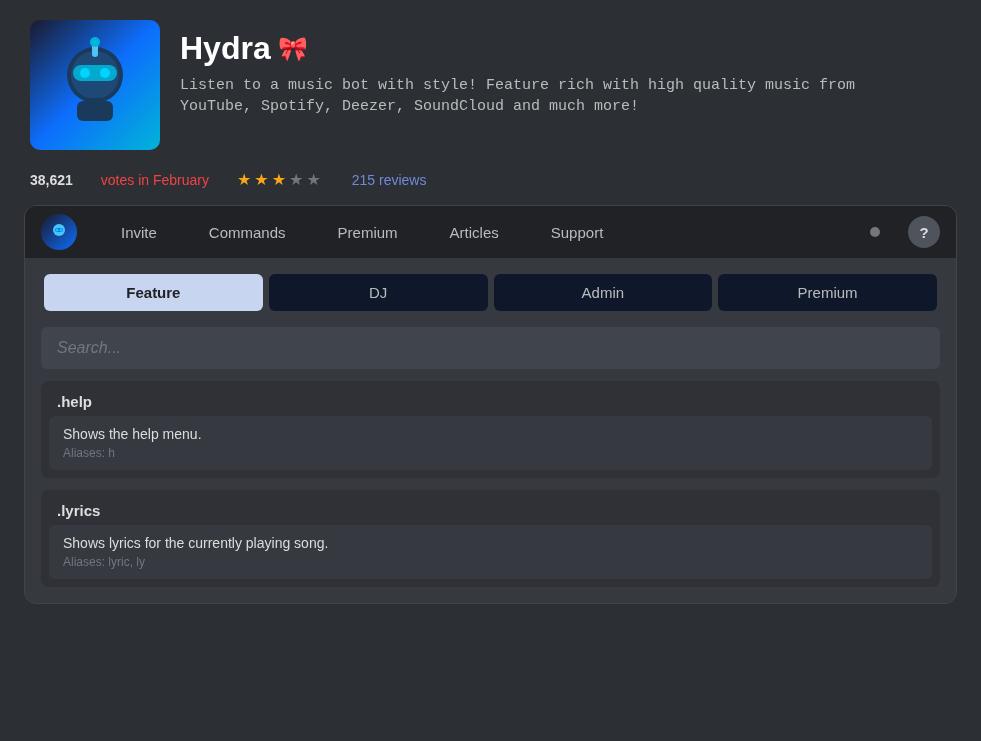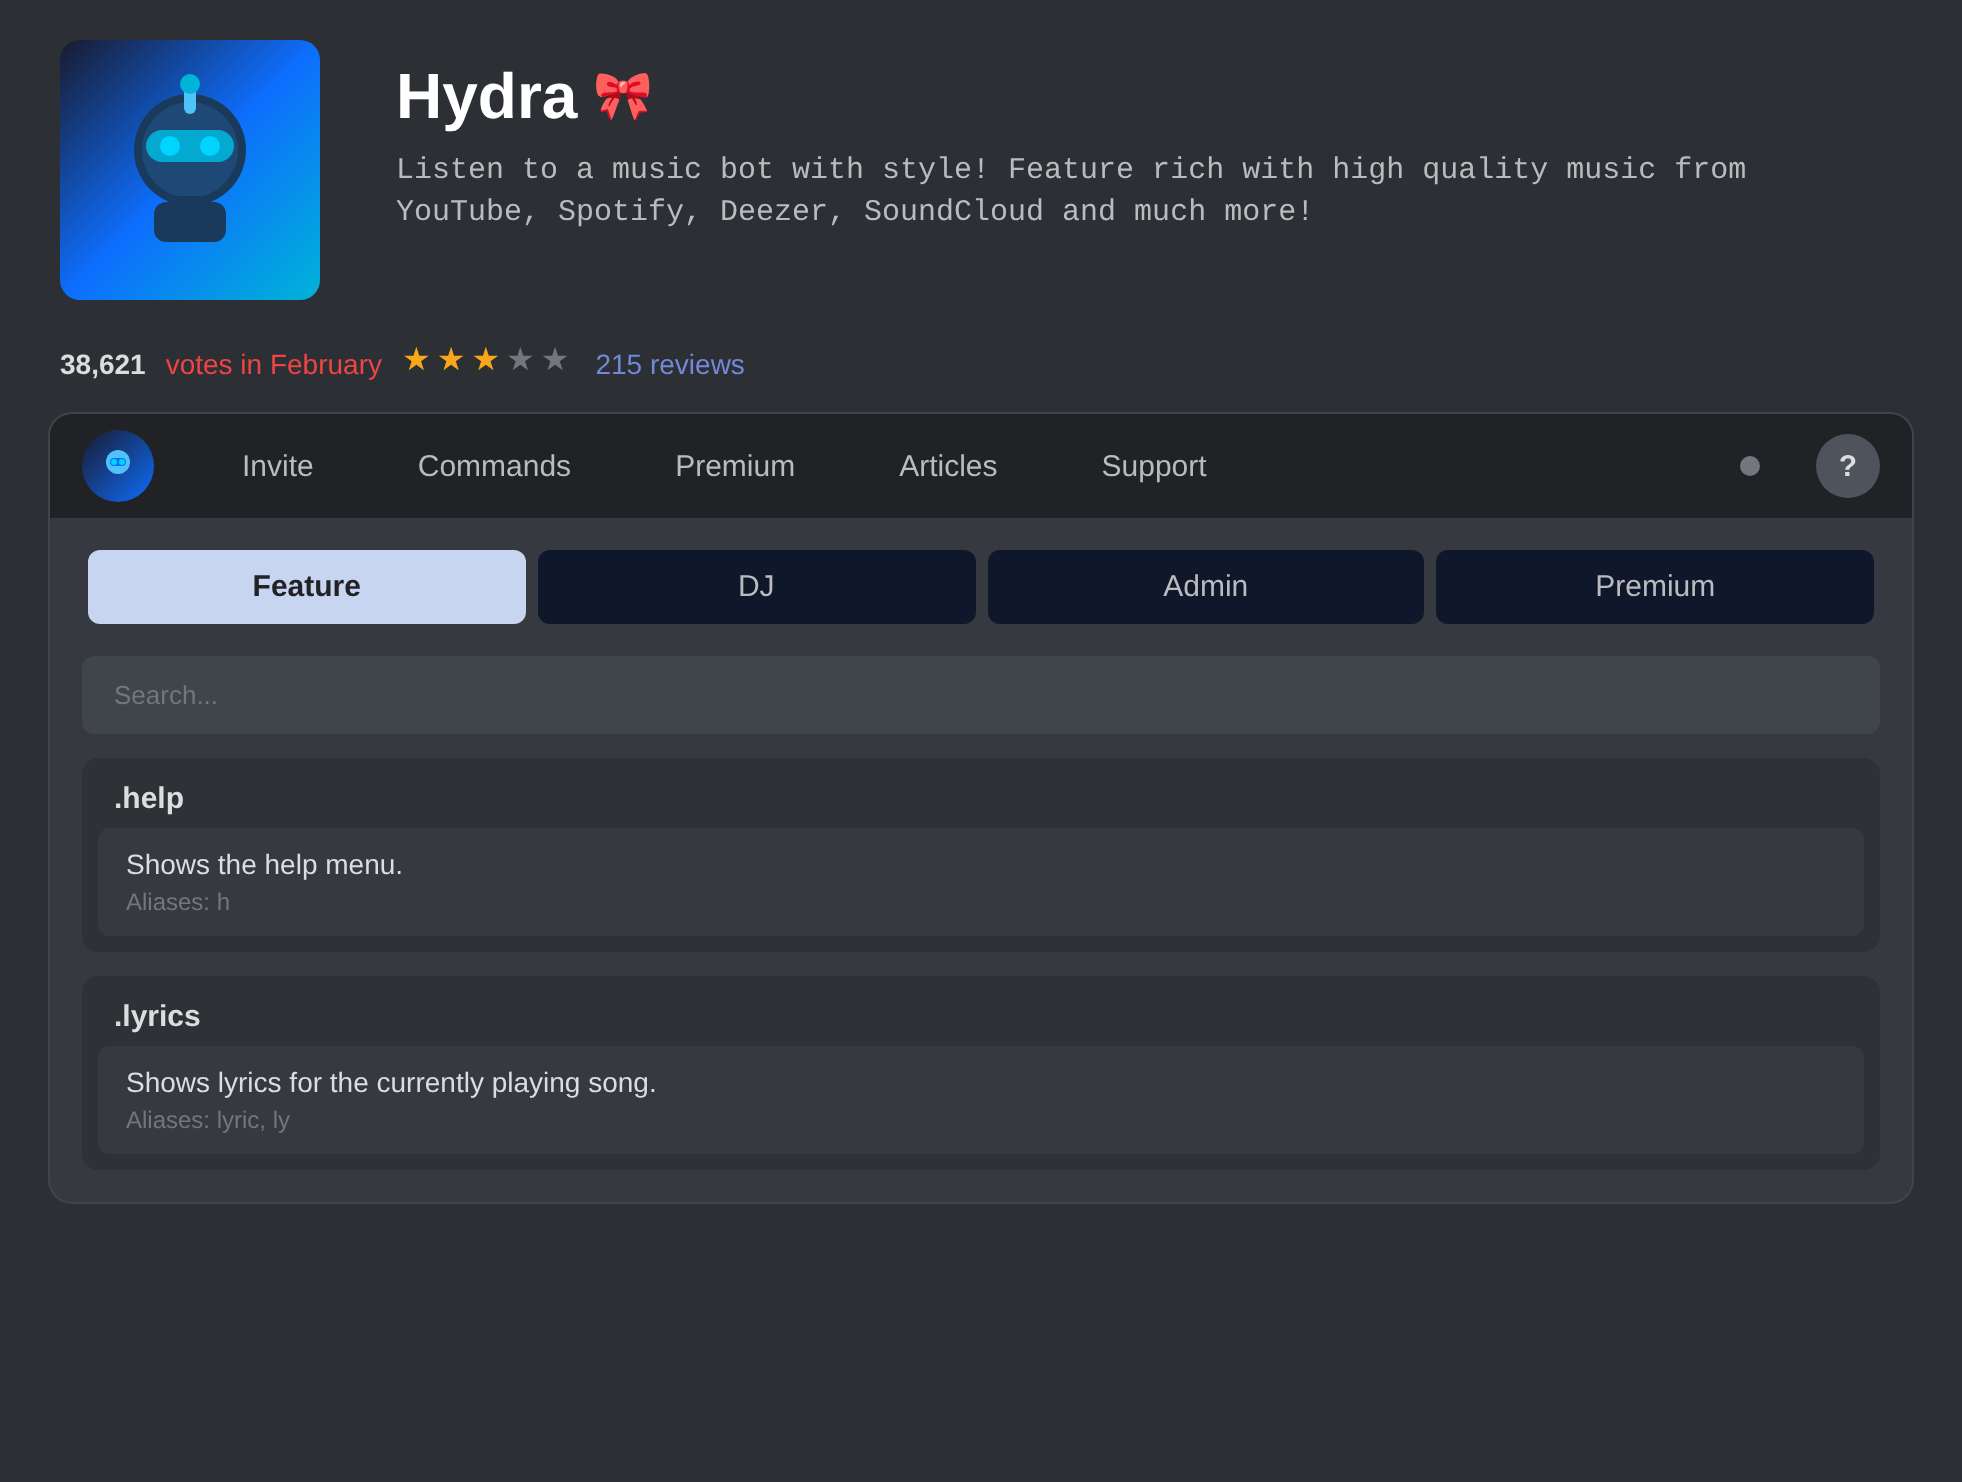--- a/index.html
+++ b/index.html
@@ -9,21 +9,21 @@
       color: #dcddde;
       width: 981px;
       min-height: 741px;
     }
 
     
     .header {
       display: flex;
       align-items: flex-start;
       padding: 20px 30px 16px 30px;
-      gap: 38px;
+      gap: 20px;
     }
     .bot-avatar {
       width: 130px;
       height: 130px;
       border-radius: 10px;
       background: linear-gradient(135deg, #1a1a2e 0%, #0d6efd 50%, #00b4d8 100%);
       display: flex;
       align-items: center;
       justify-content: center;
       overflow: hidden;
@@ -54,22 +54,22 @@
       font-size: 15px;
       color: #b9bbbe;
       max-width: 700px;
       line-height: 1.4;
       font-family: Liberation Mono, monospace;
     }
 
     
     .votes-section {
       display: flex;
-      align-items: flex-end;
-      gap: 10px;
+      align-items: center;
+      gap: 28px;
       padding: 4px 30px 16px 30px;
     }
     .votes-count {
       font-size: 14px;
       font-weight: 600;
       color: #dcddde;
     }
     .votes-label {
       font-size: 14px;
       color: #ef4444;
@@ -183,23 +183,24 @@
     
     .search-container {
       padding: 8px 16px 12px 16px;
     }
     .search-input {
       width: 100%;
       background: #40444b;
       border: none;
       border-radius: 6px;
       padding: 12px 16px;
-      font-size: 13px;
+      font-size: 16px;
       color: #86efac;
       outline: none;
+      font-style: italic;
     }
     .search-input::placeholder {
       color: #72767d;
     }
 
     
     .commands-list {
       padding: 0 16px 16px 16px;
       display: flex;
       flex-direction: column;

